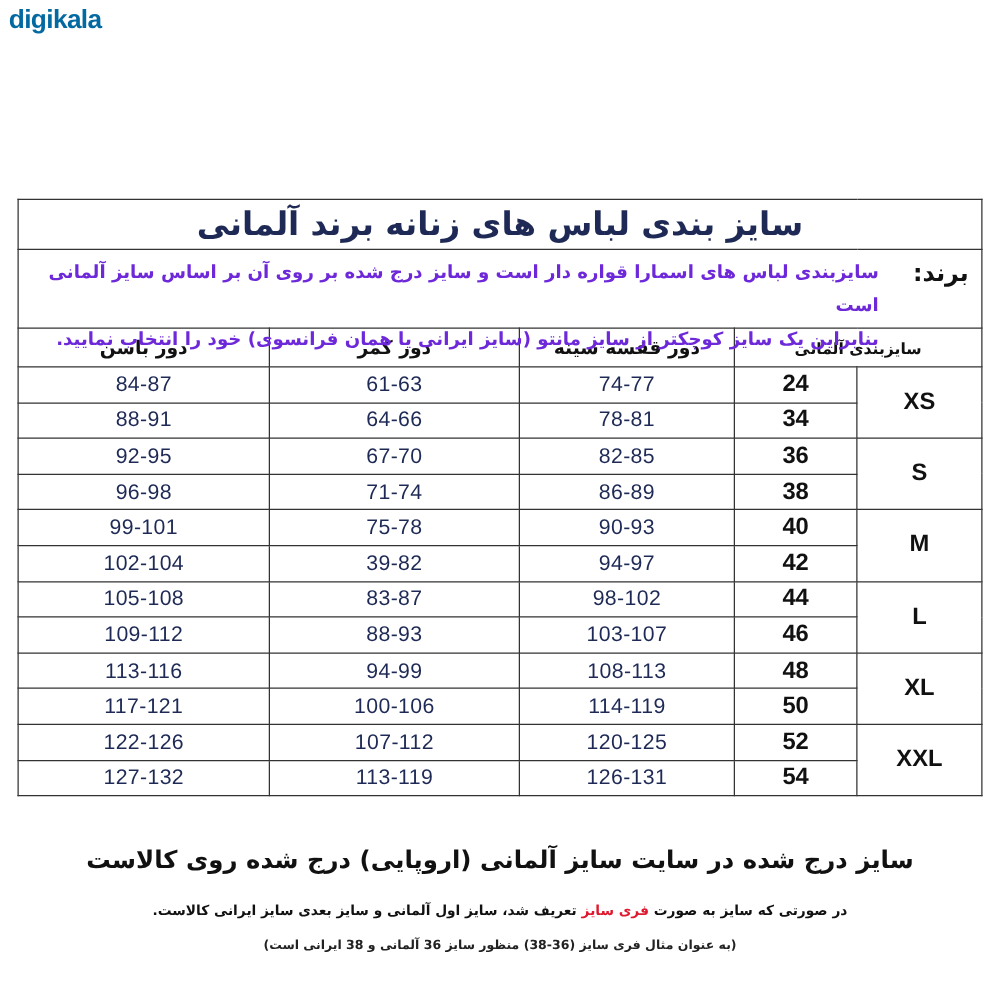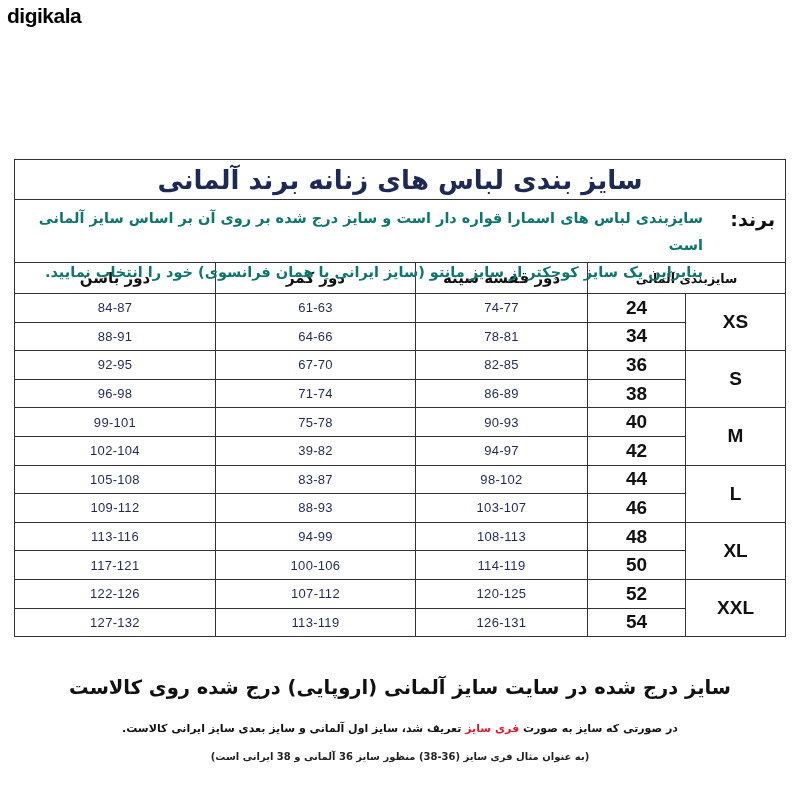--- a/index.html
+++ b/index.html
@@ -2,21 +2,21 @@
 <html><head>
   <meta charset="utf-8">
   <style>
     * { box-sizing: border-box; margin: 0; padding: 0; }
     html, body { width: 800px; height: 800px; background: #ffffff; overflow: hidden; }
     body { position: relative; font-family: "DejaVu Sans", sans-serif; color: #111; }
 
     .logo {
       position: absolute; left: 7px; top: 4px;
       font-family: "Liberation Sans", sans-serif; font-weight: bold;
-      font-size: 21px; color: #000000; letter-spacing: -0.5px;
+      font-size: 21px; color: #0369a1; letter-spacing: -0.5px;
     }
 
     table.chart {
       position: absolute; left: 14px; top: 159px; width: 771px;
       border-collapse: collapse; direction: ltr;
       table-layout: fixed;
     }
     table.chart td {
       border: 1.5px solid #333;
       text-align: center; vertical-align: middle;
@@ -26,28 +26,28 @@
       height: 40px; font-size: 26px; font-weight: bold; color: #1e2a55;
       direction: rtl; font-family: "DejaVu Sans", sans-serif;
     }
     .note-cell { height: 63px; direction: rtl; position: relative; text-align: right !important; }
     .note-label {
       position: absolute; right: 10px; top: 8px;
       font-size: 19px; font-weight: bold; color: #111;
     }
     .note-text {
       position: absolute; right: 82px; top: 5px; left: 8px;
-      font-size: 14.5px; font-weight: bold; line-height: 27px; color: #0f766e;
+      font-size: 14.5px; font-weight: bold; line-height: 27px; color: #6d28d9;
       text-align: right;
     }
     .head-cell { height: 31px; font-size: 15px; font-weight: bold; direction: rtl; color: #111; }
     .head-cell.german { font-size: 12.5px; }
     .data-row td { height: 28.6px; }
     .val {
-      font-family: "Liberation Sans", sans-serif; font-size: 13px; color: #1e2a55;
+      font-family: "Liberation Sans", sans-serif; font-size: 17px; color: #1e2a55;
       letter-spacing: 0.3px;
     }
     .num { font-family: "Liberation Sans", sans-serif; font-size: 19px; font-weight: bold; color: #111; }
     .letter { font-family: Liberation Sans, sans-serif; font-size: 19px; font-weight: bold; color: #111; }
 
     .bottom-main {
       position: absolute; left: 0; width: 800px; top: 676px;
       text-align: center; direction: rtl;
       font-size: 19.5px; font-weight: bold; color: #111;
     }

